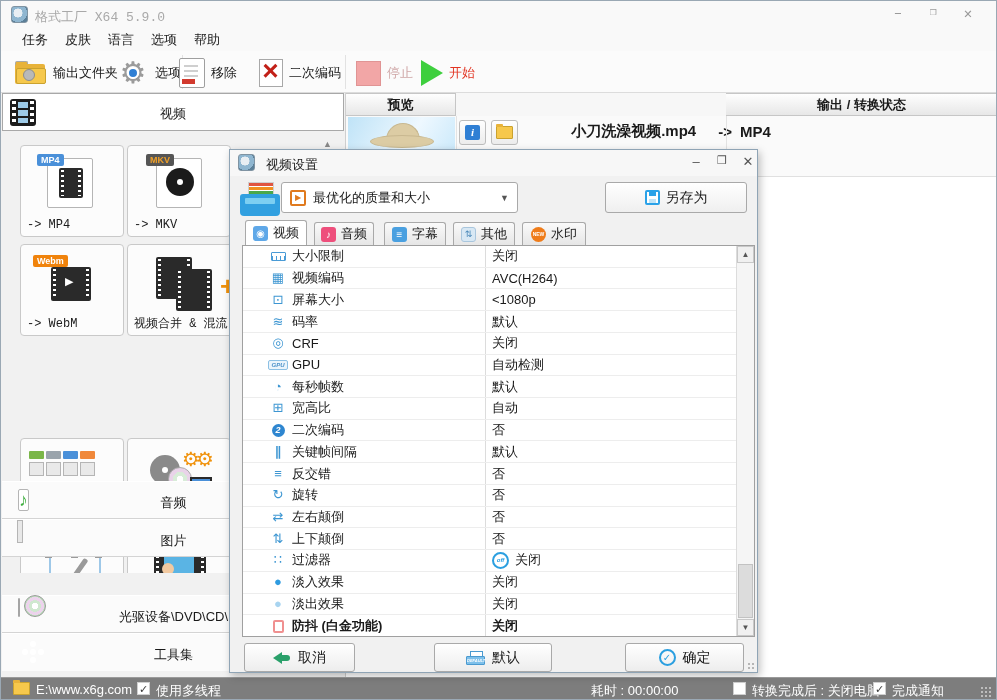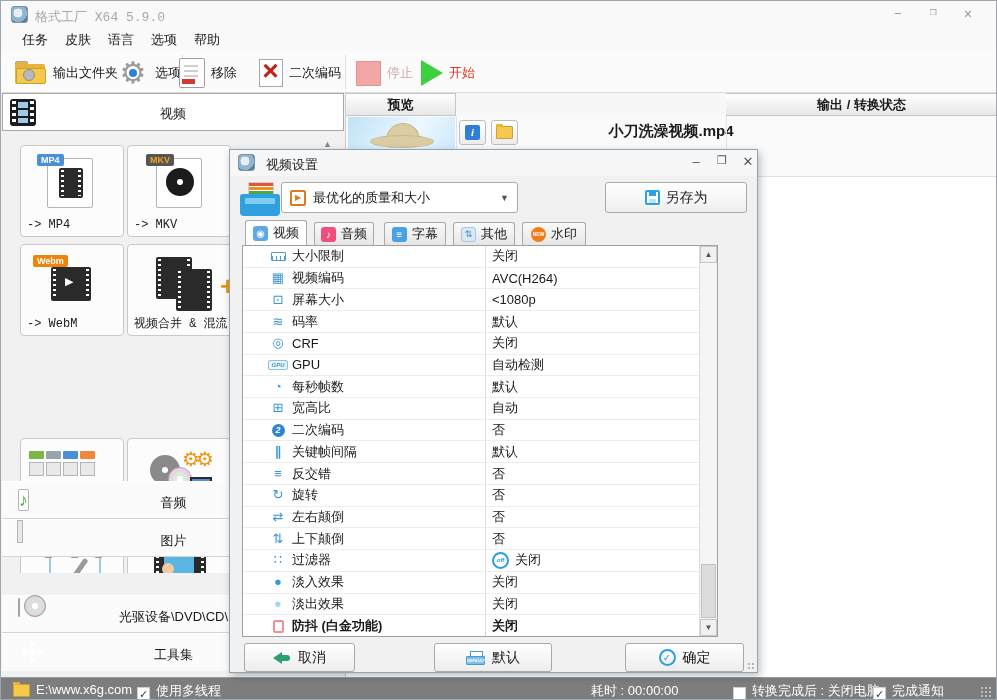--- a/index.html
+++ b/index.html
@@ -76,21 +76,21 @@
   
   .hcell{position:absolute;top:92px;height:23px;background:linear-gradient(#fefefe,#e7e7e7);border:1px solid #c6c6c6;border-left:none;box-sizing:border-box;text-align:center;font-size:13px;font-weight:bold;line-height:21px;}
   .filerow{position:absolute;left:345px;top:115px;width:652px;height:60px;background:#fafafa;border-bottom:1px solid #e0e0e0;}
   .thumb{position:absolute;left:2px;top:1px;width:107px;height:32px;background:linear-gradient(120deg,#bfe3f7,#eef8ff 60%,#cdeafb);overflow:hidden;}
   .hat-brim{position:absolute;left:22px;top:18px;width:64px;height:13px;border-radius:50%;background:#dccca4;border:1px solid #c8b890;box-sizing:border-box;}
   .hat-top{position:absolute;left:38px;top:6px;width:34px;height:17px;border-radius:17px 17px 0 0;background:#dccca4;border:1px solid #c8b890;border-bottom:2px solid #fff;box-sizing:border-box;}
   .mini-btn{position:absolute;top:4px;width:27px;height:25px;background:linear-gradient(#fff,#ececec);border:1px solid #bdbdbd;border-radius:3px;box-sizing:border-box;display:flex;align-items:center;justify-content:center;}
   .info-sq{width:15px;height:15px;background:#2f7fd4;border-radius:2px;color:#fff;font-size:11px;font-style:italic;font-weight:bold;text-align:center;line-height:15px;font-family:"Liberation Serif",serif;}
   .mini-folder{position:relative;width:17px;height:13px;background:#f6c84c;border:1px solid #caa22f;border-radius:1px;box-sizing:border-box;}
   .mini-folder::before{content:"";position:absolute;left:-1px;top:-3px;width:7px;height:3px;background:#e8b33a;border-radius:1px 1px 0 0;}
-  .srcline{position:absolute;left:110px;top:6px;width:430px;display:flex;align-items:center;justify-content:center;gap:8px;font-size:15px;font-weight:bold;flex-direction:column;}
+  .srcline{position:absolute;left:110px;top:6px;width:430px;display:flex;align-items:center;justify-content:center;gap:8px;font-size:15px;font-weight:bold;}
   .listbody{position:absolute;left:345px;top:175px;width:652px;height:501px;background:#fff;}
   .vline{position:absolute;top:115px;height:60px;width:1px;background:#e3e3e3;}
   
   .dialog{left:228px;top:148px;width:529px;height:524px;background:#f1f1f1;border:1px solid #8fa4b5;box-shadow:2px 3px 8px rgba(0,0,0,.25);box-sizing:border-box;z-index:10;}
   .dtitle{position:absolute;left:0;top:0;width:100%;height:26px;background:#f7f7f7;}
   .dtitle .txt{position:absolute;left:36px;top:6px;font-size:13px;}
   .appic{position:absolute;width:17px;height:17px;border-radius:3px;background:radial-gradient(circle at 40% 40%,#e8eef3 0 35%,#8fb6d0 36% 70%,#5b7f98 71%);border:1px solid #7f93a2;box-sizing:border-box;}
   .dctl{position:absolute;top:4px;width:22px;height:18px;text-align:center;font-size:13px;color:#555;}
   .drawer{position:absolute;left:10px;top:32px;width:40px;height:36px;}
   .drawer .stack{position:absolute;left:8px;top:0;width:24px;height:14px;background:repeating-linear-gradient(#e05540 0 3px,#fff 3px 4px,#f09020 4px 7px,#fff 7px 8px,#4aa84a 8px 11px,#fff 11px 12px);border:1px solid #cfcfcf;}
@@ -105,21 +105,21 @@
   .floppy::after{content:"";position:absolute;left:2px;bottom:0;width:7px;height:4px;background:#bfe4f7;}
   .tabs{position:absolute;left:12px;top:70px;width:505px;height:25px;}
   .tab{position:absolute;top:2px;height:23px;background:linear-gradient(#fafafa,#e6e6e6);border:1px solid #a9a9a9;border-bottom:none;border-radius:3px 3px 0 0;box-sizing:border-box;display:flex;align-items:center;justify-content:center;gap:5px;font-size:13px;}
   .tab.active{top:0;height:25px;background:#fff;z-index:2;}
   .tic{width:15px;height:15px;border-radius:3px;display:flex;align-items:center;justify-content:center;color:#fff;}
   .t-video{background:#5fa8e8;font-size:10px;}
   .t-audio{background:#ee4f7c;font-size:10px;}
   .t-sub{background:#4aa0e0;font-size:10px;}
   .t-other{background:#d8e8f4;border:1px solid #a9c6dd;box-sizing:border-box;color:#4a88b8;font-size:9px;}
   .t-water{background:#ef7c1a;border-radius:50%;font-size:5px;font-weight:bold;}
-  .dtable{position:absolute;left:12px;top:95px;width:476px;height:392px;background:#fff;border:1px solid #a0a0a0;box-sizing:border-box;}
+  .dtable{position:absolute;left:12px;top:95px;width:513px;height:392px;background:#fff;border:1px solid #a0a0a0;box-sizing:border-box;}
   .coldiv{position:absolute;left:242px;top:0;bottom:0;width:1px;background:#dcdcdc;}
   .trow{position:relative;height:21.72px;display:flex;align-items:center;border-bottom:1px solid #ededed;box-sizing:border-box;padding-left:25px;font-size:13px;}
   .trow .ric{width:20px;display:flex;justify-content:center;align-items:center;}
   .trow .rlabel{margin-left:4px;}
   .trow .rval{position:absolute;left:249px;display:flex;align-items:center;gap:6px;}
   .ig{font-size:13px;color:#3d96d2;line-height:14px;}
   .i-ruler{width:15px;height:9px;border:1px solid #4a9bd6;border-radius:1px;box-sizing:border-box;background:repeating-linear-gradient(90deg,#4a9bd6 0 1px,transparent 1px 4px) 0 100%/100% 4px no-repeat;}
   .i-gpu{font-size:6px;font-weight:bold;color:#4a90c8;background:#eaf4fb;border:1px solid #8cc0e4;border-radius:2px;padding:1px 2px;}
   .i-two{width:13px;height:13px;border-radius:50%;background:#2e86d0;color:#fff;font-size:9px;font-weight:bold;display:flex;align-items:center;justify-content:center;}
   .i-frame{width:11px;height:13px;border:2px solid #f09090;border-radius:2px;box-sizing:border-box;}
@@ -132,21 +132,21 @@
   .back-arrow::before{content:"";position:absolute;left:0;top:0;border-top:6px solid transparent;border-bottom:6px solid transparent;border-right:9px solid #2aa06a;}
   .back-arrow::after{content:"";position:absolute;left:8px;top:3px;width:9px;height:6px;background:#2aa06a;border-radius:0 3px 3px 0;}
   .printer{position:relative;width:19px;height:14px;}
   .printer .pp{position:absolute;left:4px;top:0;width:11px;height:5px;background:#fff;border:1px solid #4a9ad0;}
   .printer .pb{position:absolute;left:0;top:5px;width:19px;height:9px;background:#7ec0ea;border:1px solid #4a9ad0;border-radius:1px;box-sizing:border-box;color:#fff;font-size:4px;font-weight:bold;text-align:center;line-height:8px;}
   .okring{width:17px;height:17px;border-radius:50%;border:2px solid #2b9fe0;box-sizing:border-box;color:#2b9fe0;font-size:10px;font-weight:bold;text-align:center;line-height:13px;}
   .dgrip{position:absolute;right:2px;bottom:2px;width:8px;height:8px;
     background:radial-gradient(circle,#b5b5b5 1px,transparent 1.2px) 0 0/4px 4px;}
   
   .statusbar{left:0;top:676px;width:100%;height:24px;background:#7d7d7d;border-top:1px solid #9a9a9a;box-sizing:border-box;color:#fff;font-size:13px;}
-  .sb{position:absolute;top:4px;display:flex;align-items:flex-end;gap:6px;}
+  .sb{position:absolute;top:4px;display:flex;align-items:flex-start;gap:6px;}
   .cb{width:13px;height:13px;background:#fff;border:1px solid #cfcfcf;box-sizing:border-box;font-size:11px;line-height:12px;text-align:center;color:#3a3a3a;font-weight:bold;}
   .sbgrip{position:absolute;right:4px;top:8px;width:12px;height:12px;
     background:radial-gradient(circle,#bdbdbd 1px,transparent 1.2px) 0 0/4px 4px;}
 </style>
 </head>
 <body>
 
 <div class="window">
 
   <div class="abs titlebar">

